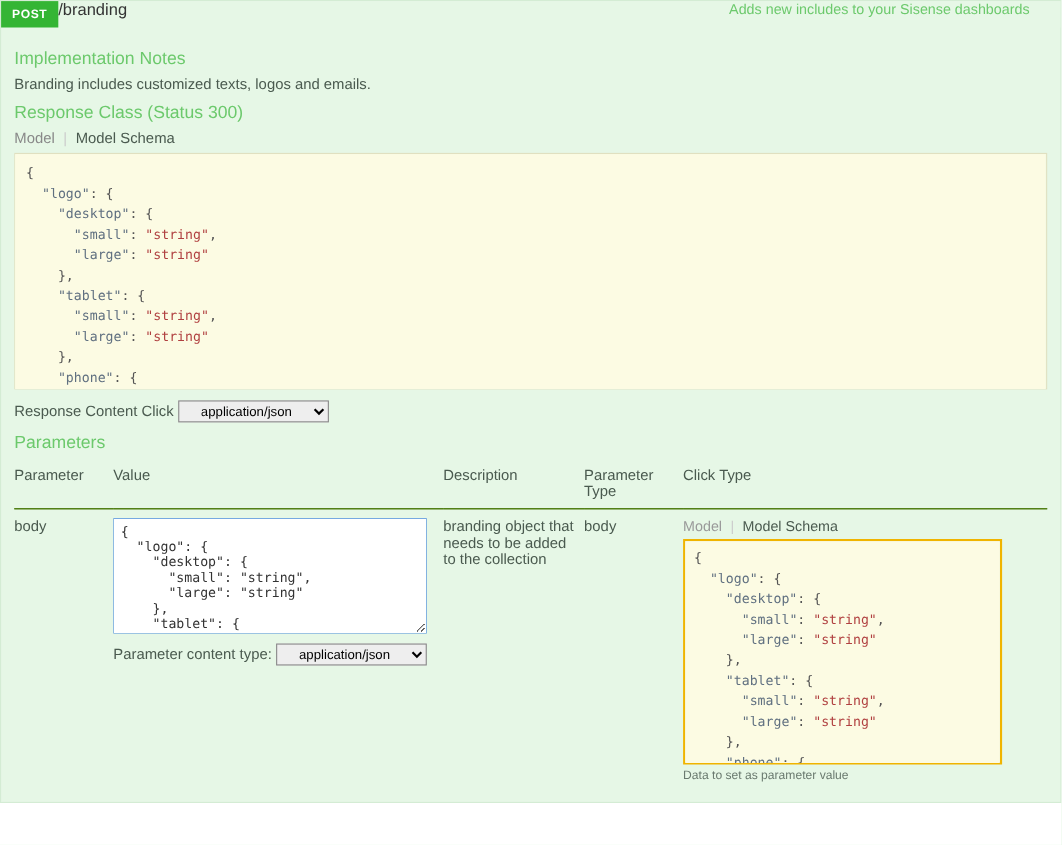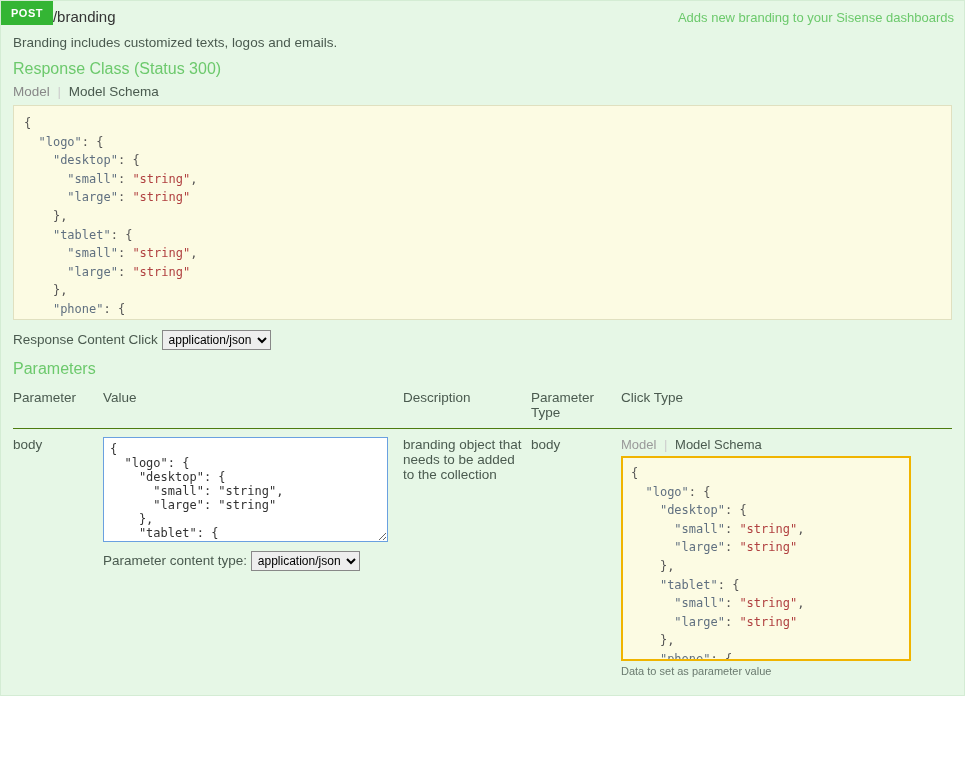--- a/index.html
+++ b/index.html
@@ -11,22 +11,22 @@
     background: #fff;
     width: 965px;
   }
   .container {
     background: #e6f7e6;
     border: 1px solid #d4ecd4;
     padding: 0;
   }
   .header {
     display: flex;
-    align-items: flex-end;
-    padding: 0 10px 0 0;
+    align-items: flex-start;
+    padding: 0 28px 0 0;
     background: #e6f7e6;
   }
   .method-badge {
     background: #34b534;
     color: #fff;
     font-size: 11px;
     font-weight: bold;
     padding: 6px 10px;
     letter-spacing: 0.5px;
   }
@@ -84,21 +84,21 @@
   }
   .key { color: #607080; }
   .str { color: #b04040; }
   .pun { color: #555; }
   .row-inline {
     margin: 10px 0;
     font-size: 13.5px;
   }
   select {
     font-size: 12px;
-    padding: 1px 2px;
+    padding: 1px 16px;
     border: 1px solid #888;
     background: #eee;
   }
   table.params {
     width: 100%;
     border-collapse: collapse;
     margin-top: 4px;
   }
   table.params th {
     text-align: left;
@@ -159,24 +159,25 @@
   .col-desc  { width: 128px; }
   .col-ptype { width: 90px; }
 </style>
 </head>
 <body>
 
 <div class="container">
   <div class="header">
     <span class="method-badge">POST</span>
     <span class="path">/branding</span>
-    <span class="summary">Adds new branding to your Sisense dashboards</span>
+    <span class="summary">Adds new includes to your Sisense dashboards</span>
   </div>
 
   <div class="body-section">
+    <div class="green-heading">Implementation Notes</div>
     <div class="note-text">Branding includes customized texts, logos and emails.</div>
 
     <div class="green-heading">Response Class (Status 300)</div>
     <div class="tabs">
       <span class="tab-link">Model</span>
       <span class="tab-sep">|</span>
       <span class="tab-active">Model Schema</span>
     </div>
 
     <div class="code-box"><span class="pun">{</span>

